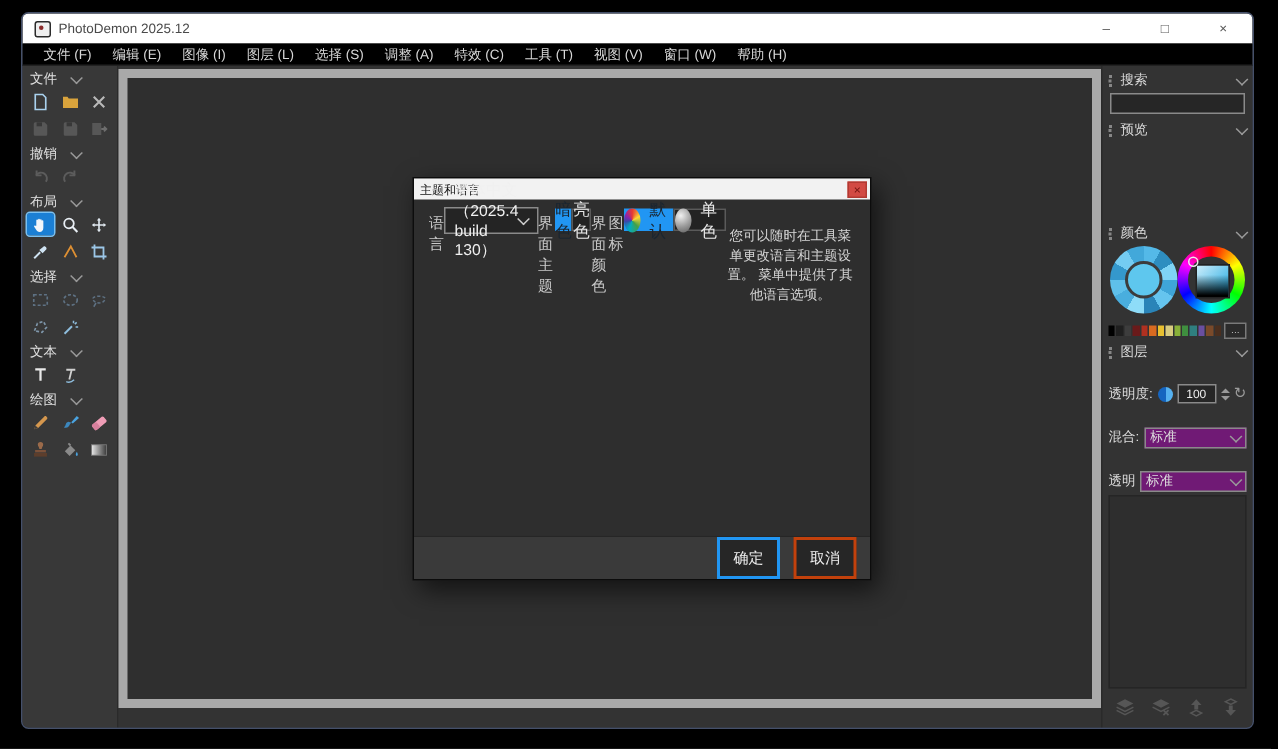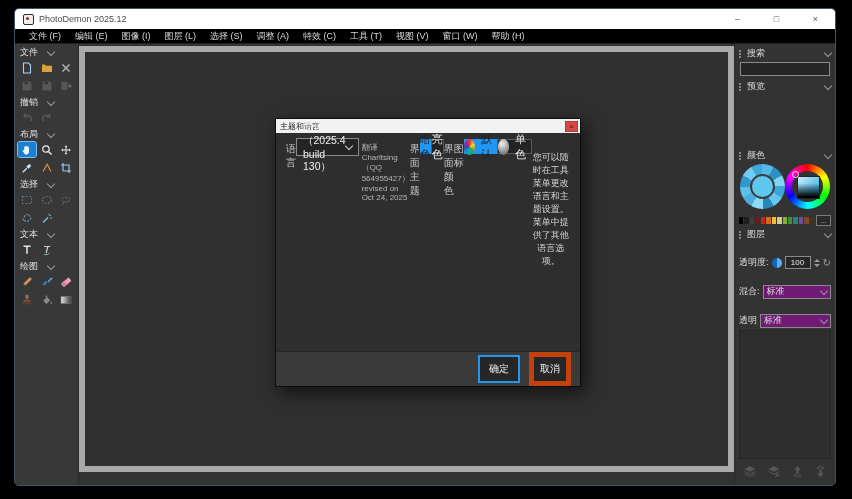--- a/index.html
+++ b/index.html
@@ -72,21 +72,21 @@
   .opt.off{background:#232323;border:1px solid #5a5a5a;color:#e8e8e8}
   .accent-row{display:flex;height:25px;margin-top:1px}
   .accent-swatch{flex:1}
   .accent-swatch.selected{box-shadow:inset 0 0 0 2px #0a58a8}
   .wheel-icon{width:16px;height:16px;border-radius:50%;background:conic-gradient(#e53935,#fdd835 60deg,#43a047 140deg,#00acc1 200deg,#3949ab 260deg,#8e24aa 310deg,#e53935)}
   .sphere-icon{width:16px;height:16px;border-radius:50%;background:radial-gradient(circle at 35% 30%,#f0f0f0,#9a9a9a 55%,#5c5c5c)}
   .note{text-align:center;margin-top:13px;font-size:9px;color:#d6d6d6}
   .dlg-footer{flex:0 0 27px;background:#3a3a3a;border-top:1px solid #262626;display:flex;align-items:center;justify-content:flex-end;gap:9px;padding-right:9px}
   .btn{min-width:42px;height:17px;display:flex;align-items:center;justify-content:center;font-size:10px;color:#f0f0f0;background:#262626;box-sizing:border-box;padding:12px 6px}
   .btn.primary{border:2px solid #2196F3}
-  .btn.normal{border:5px solid #c2410c}
+  .btn.normal{border:2px solid #c2410c}
   svg{display:block}
 </style>
 </head>
 <body>
 
 <div class="window">
 
   <div class="titlebar">
     <span class="app-icon"></span>
     <span>PhotoDemon 2025.12</span>
@@ -458,21 +458,20 @@
     <div class="dlg-title">
       <span>主题和语言</span>
       <span class="dlg-close">×</span>
     </div>
     <div class="dlg-body">
       <div class="dlg-label">语言</div>
       <div class="dd">
         <span>简体中文 （2025.4 build 130）</span>
         <span class="chev"></span>
       </div>
-      <div class="credit">翻译 Charltsing （QQ 564955427）  revised on Oct 24, 2025</div>
 
       <div class="dlg-label">界面主题</div>
       <div class="toggle">
         <div class="opt on">暗色</div>
         <div class="opt off">亮色</div>
       </div>
 
       <div class="dlg-label">界面颜色</div>
       <div class="accent-row">
         <div class="accent-swatch selected" style="background: rgb(33, 150, 243);"></div>

